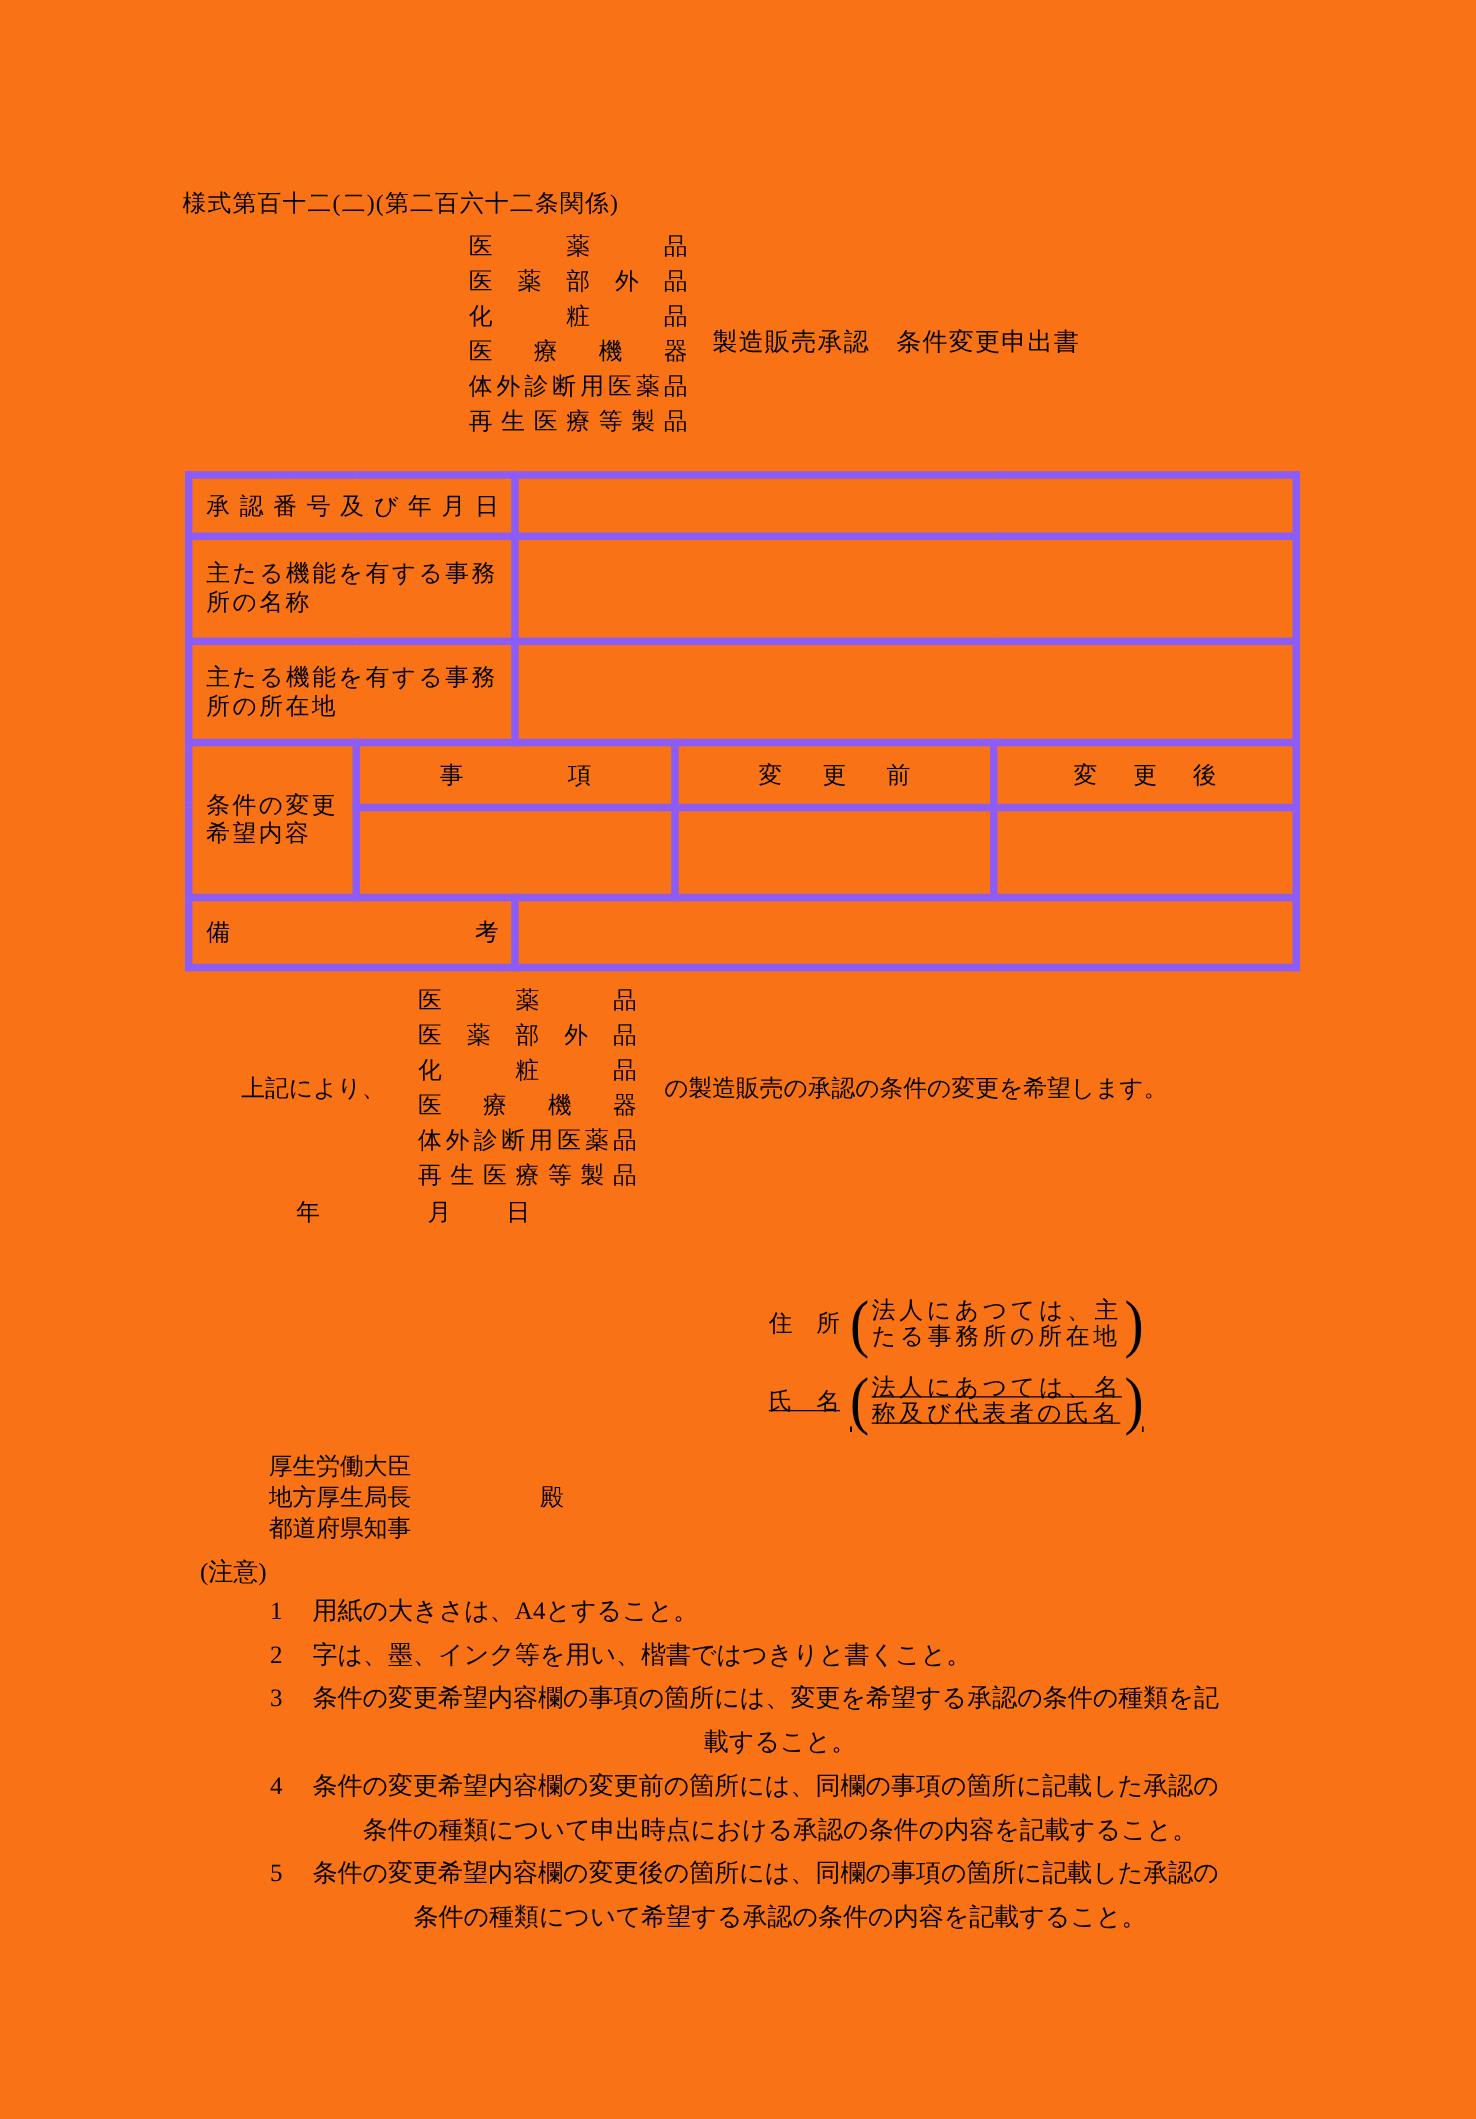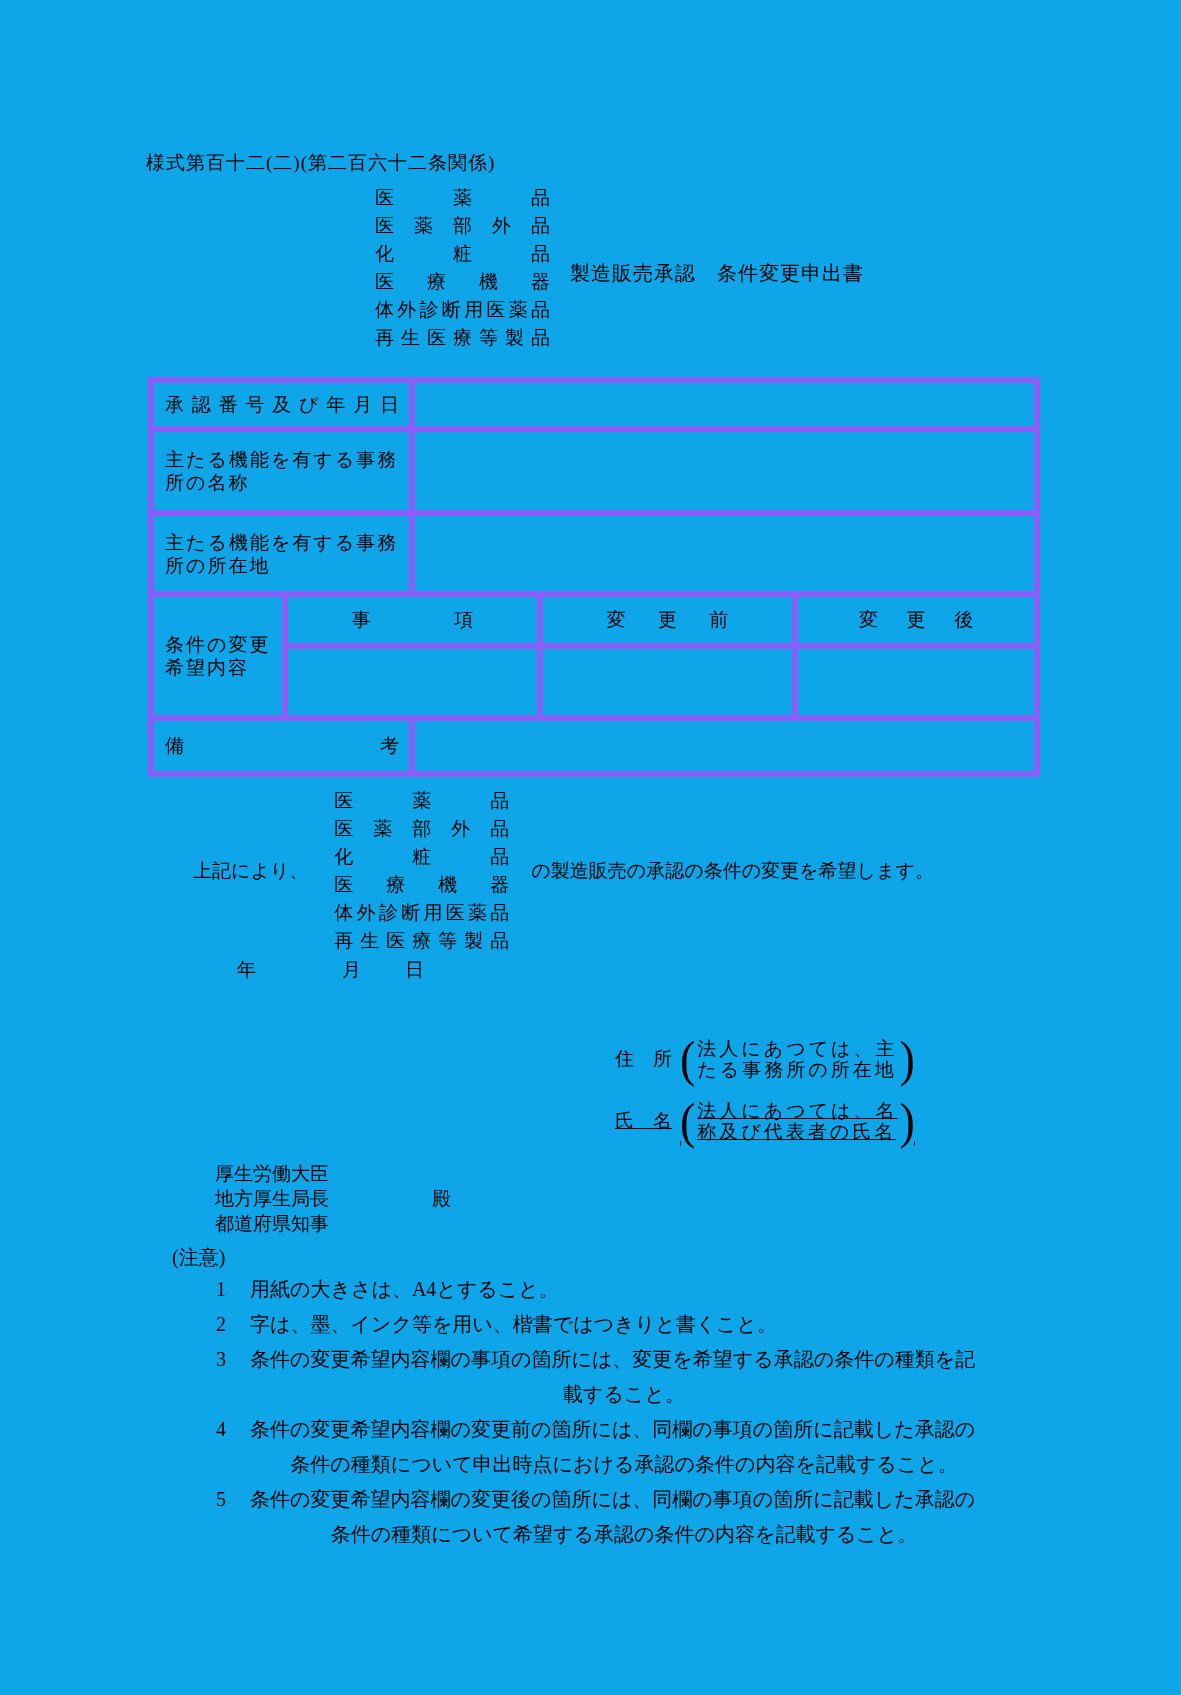--- a/index.html
+++ b/index.html
@@ -1,20 +1,20 @@
 <!DOCTYPE html>
 <html><head>
 <meta charset="utf-8">
 <style>
   html,body{margin:0;padding:0;background:#e8e8e8;}
   .page{
     position:relative;
     width:1181px;height:1695px;
     margin:0 auto;
-    background:#0ea5e9;
+    background:#f97316;
     color:#000;
     font-family:"Liberation Serif","DejaVu Serif",serif;
     overflow:hidden;
   }
   .abs{position:absolute;}
   .form-id{left:146px;top:150px;font-size:19px;letter-spacing:1px;}
 
   
   .plist{width:175px;}
   .pline{
@@ -79,21 +79,21 @@
     font-size:19px;line-height:21px;
     letter-spacing:3px;
     white-space:pre-line;
   }
 
   
   .addressee{left:215px;top:1161px;font-size:19px;line-height:25px;}
   .addressee .line{height:25px;}
   .honorific{position:absolute;left:217px;top:25px;}
 
-  .notice-heading{left:172px;top:1244px;font-size:20px;}
+  .notice-heading{left:160px;top:1244px;font-size:20px;}
 
   
   .notes{left:216px;top:1272px;font-size:20px;line-height:35px;width:800px;}
   .note-line{display:flex;}
   .note-num{width:34px;flex:0 0 34px;}
   .note-text{white-space:nowrap;}
   .note-cont{padding-left:16px;white-space:nowrap;text-align:center;}
 </style>
 </head>
 <body>

